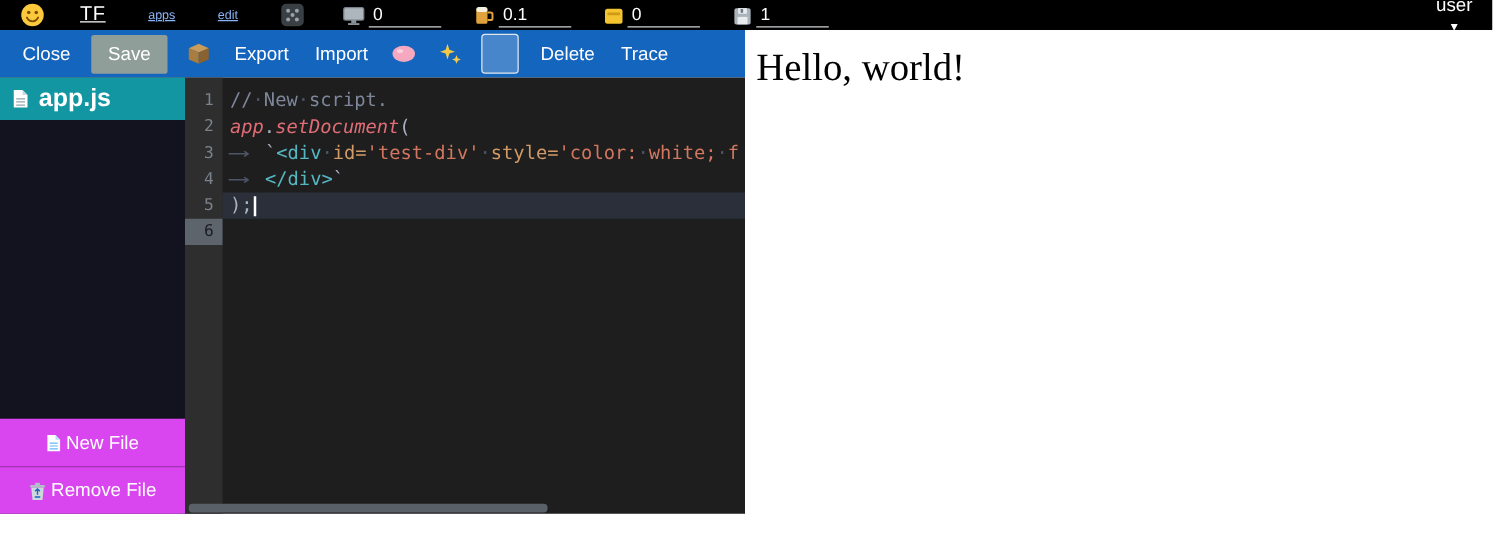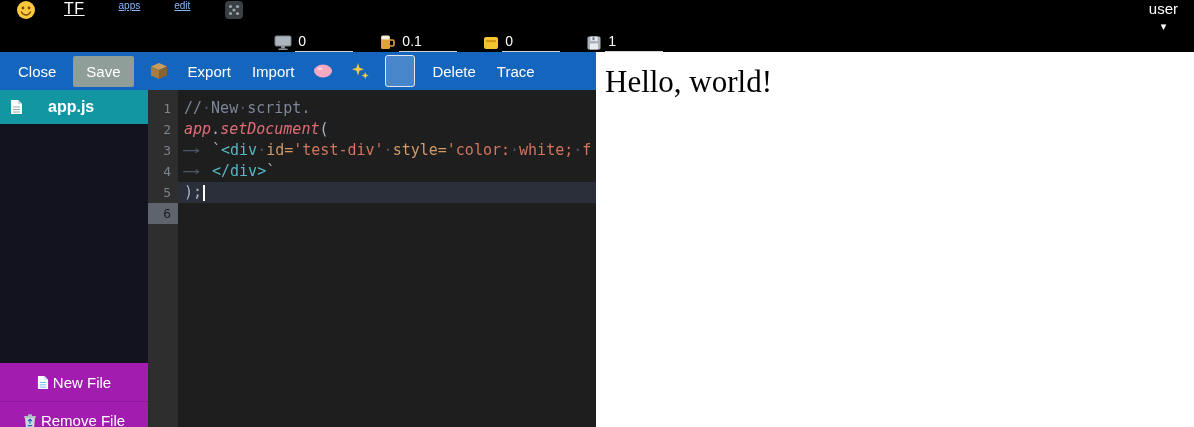--- a/index.html
+++ b/index.html
@@ -7,22 +7,22 @@
   body {
     width: 1194px; height: 427px; overflow: hidden;
     background: #ffffff;
     font-family: "Liberation Sans", sans-serif;
     -webkit-font-smoothing: antialiased;
   }
   button { font-family: inherit; cursor: pointer; }
 
   
   .topbar {
-    height: 52px; background: #000; color: #fff;
-    display: flex; 
+    height: 24px; background: #000; color: #fff;
+    display: flex; align-items: center;
     padding: 0 16px 0 16px;
   }
   .logo { display: inline-flex; margin-right: 28px; }
   .brand {
     color: #fff; font-size: 16px; text-decoration: underline;
     letter-spacing: 0.5px; margin-right: 34px; cursor: pointer;
   }
   .navlink {
     color: #8ab4f8; font-size: 10px; text-decoration: underline;
     margin-right: 34px; cursor: pointer;
@@ -61,26 +61,26 @@
   .workspace { flex: 1; display: flex; min-height: 0; }
 
   
   .sidebar { width: 148px; background: #13131f; display: flex; flex-direction: column; flex-shrink: 0; }
   .files-header {
     height: 40px; background: #1465bd; color: #fff; font-size: 15px;
     display: flex; align-items: center; justify-content: center; position: relative; flex-shrink: 0;
   }
   .collapse { position: absolute; right: 11px; font-size: 17px; cursor: pointer; line-height: 1; }
   .file-item {
-    height: 34px; background: #1297a2; color: #fff; font-size: 16px; font-weight: bold;
-    display: flex; align-items: center; gap: 25px; padding-left: 10px; cursor: pointer; flex-shrink: 0;
+    height: 34px; background: #1297a2; color: #fff; font-size: 20px; font-weight: bold;
+    display: flex; align-items: center; gap: 8px; padding-left: 10px; cursor: pointer; flex-shrink: 0;
   }
   .sidebar-filler { flex: 1; }
   .file-btn {
-    height: 38px; background: #a21caf; color: #fff; font-size: 15px;
+    height: 38px; background: #d946ef; color: #fff; font-size: 15px;
     display: flex; align-items: center; justify-content: center; gap: 4px; cursor: pointer; flex-shrink: 0;
   }
   .file-btn.remove { border-top: 1px solid rgba(0,0,0,0.14); }
 
   
   .editor {
     flex: 1; background: #1e1e1e; position: relative; display: flex;
     font-family: "DejaVu Sans Mono", monospace; font-size: 15px; line-height: 21px;
     overflow: hidden; cursor: text;
   }

